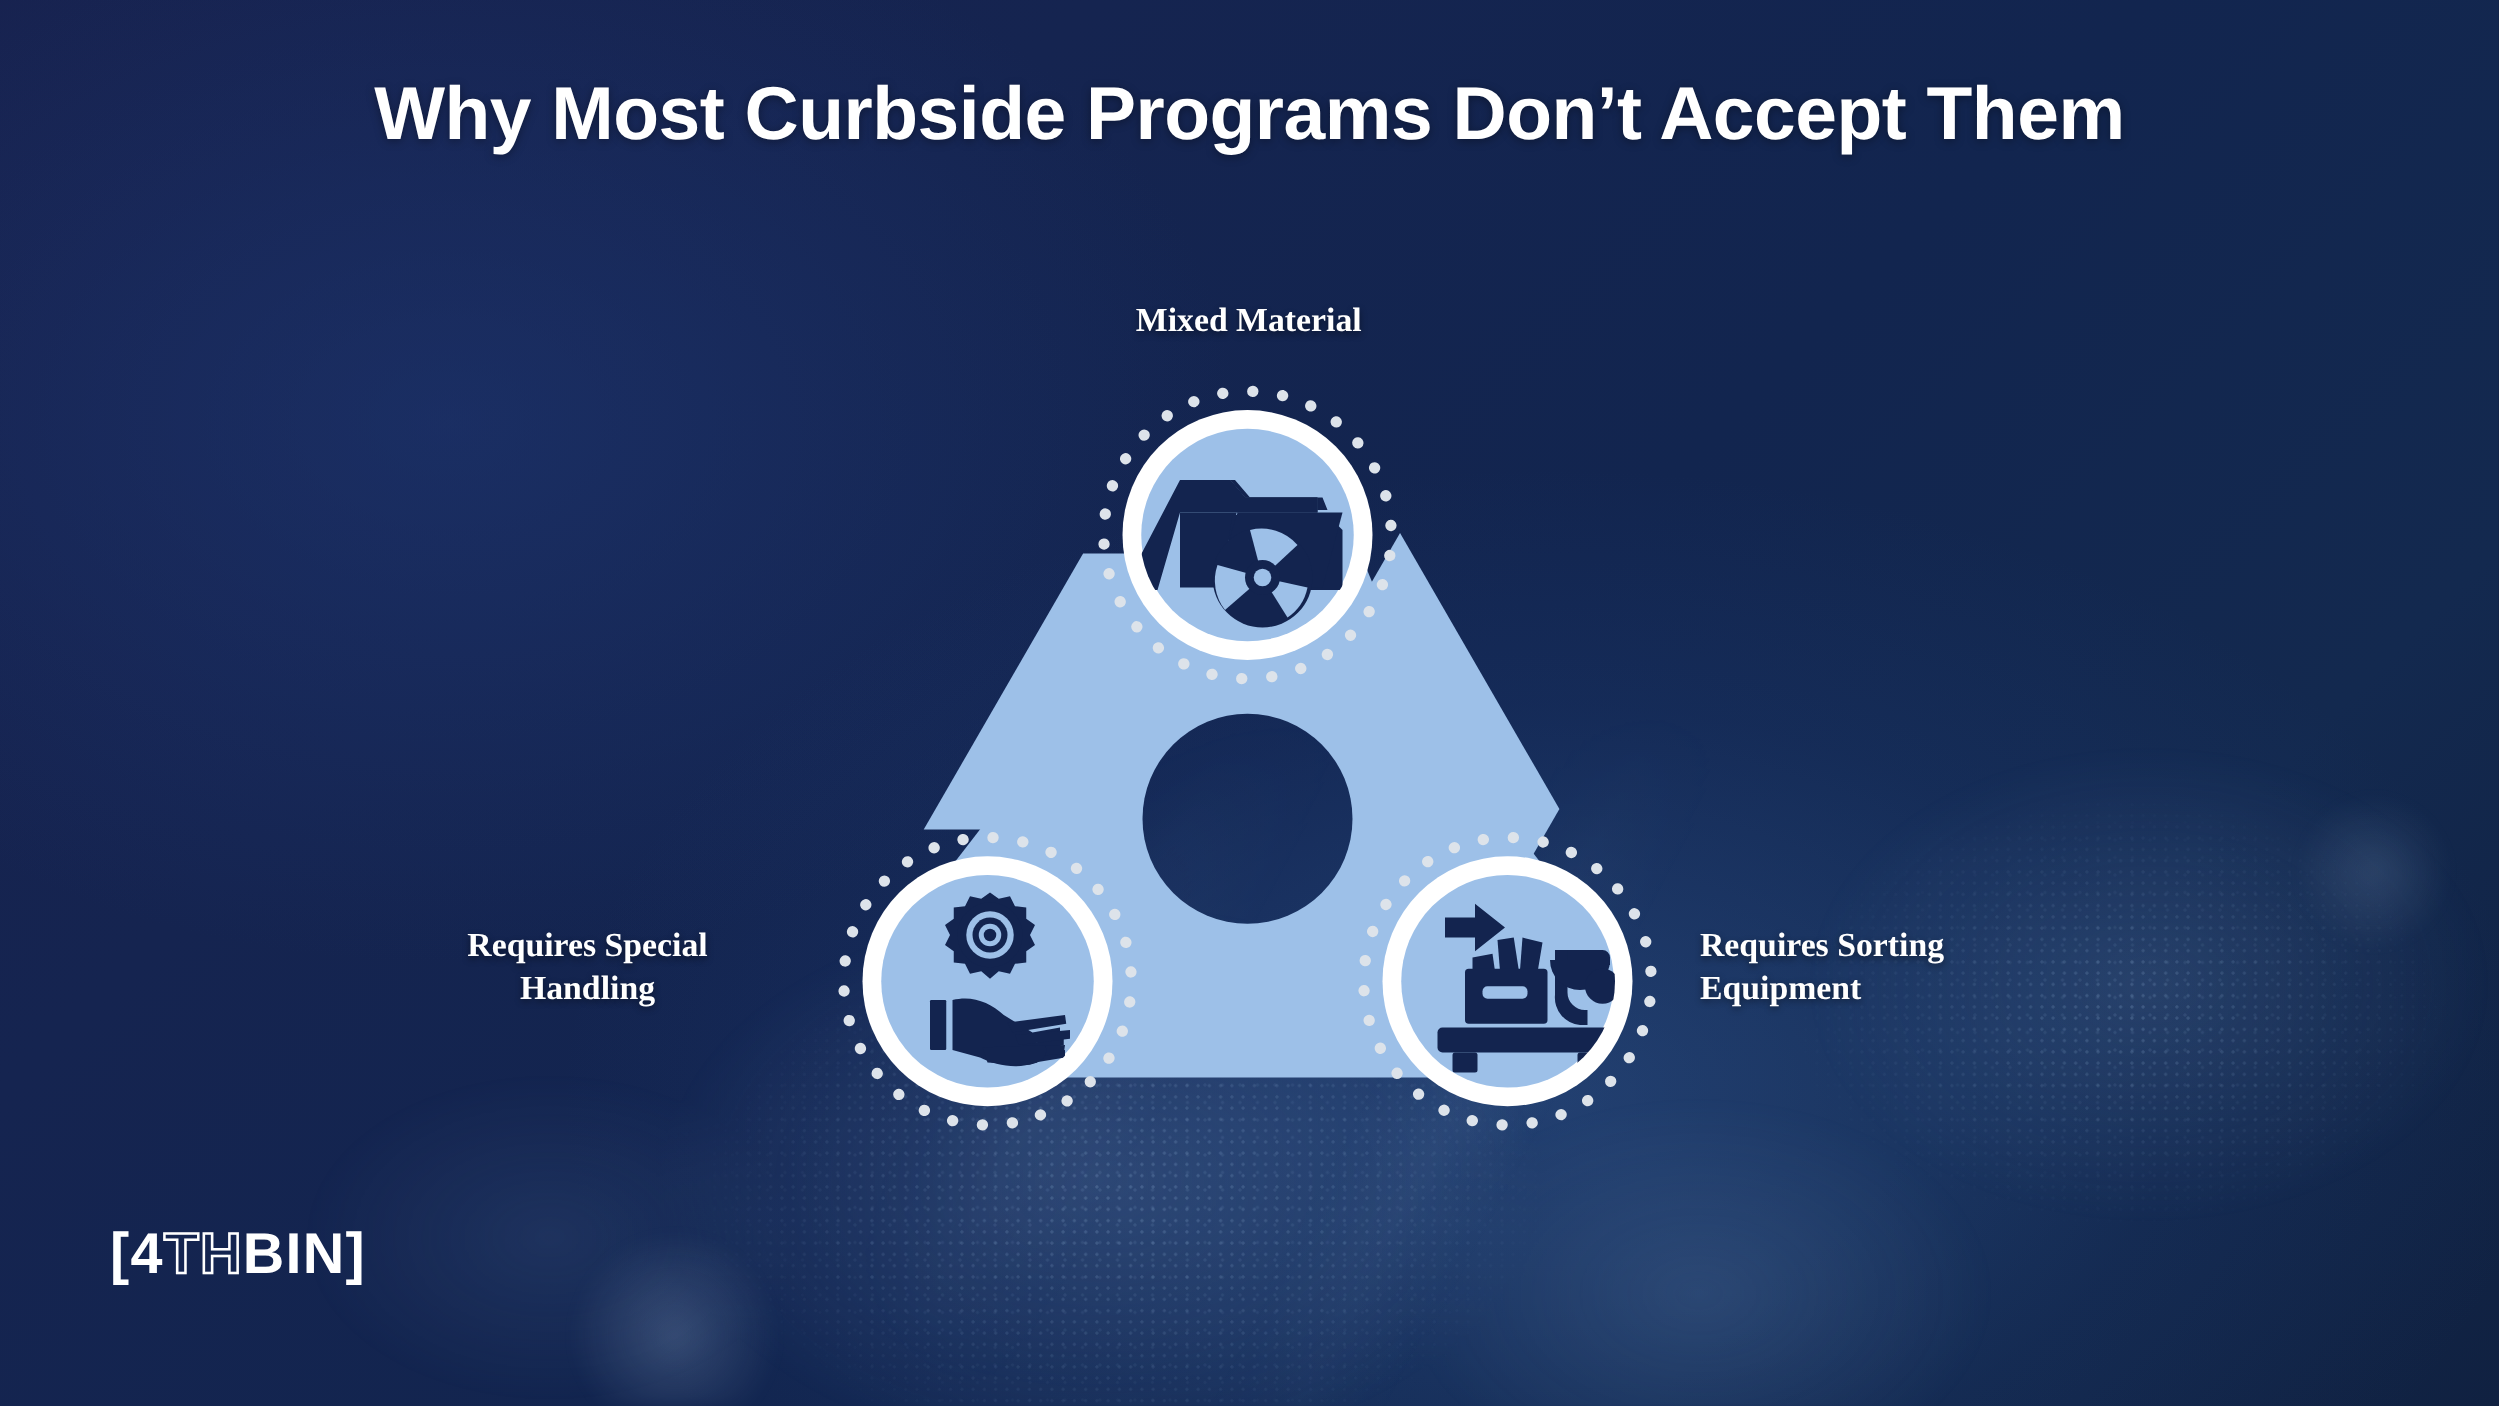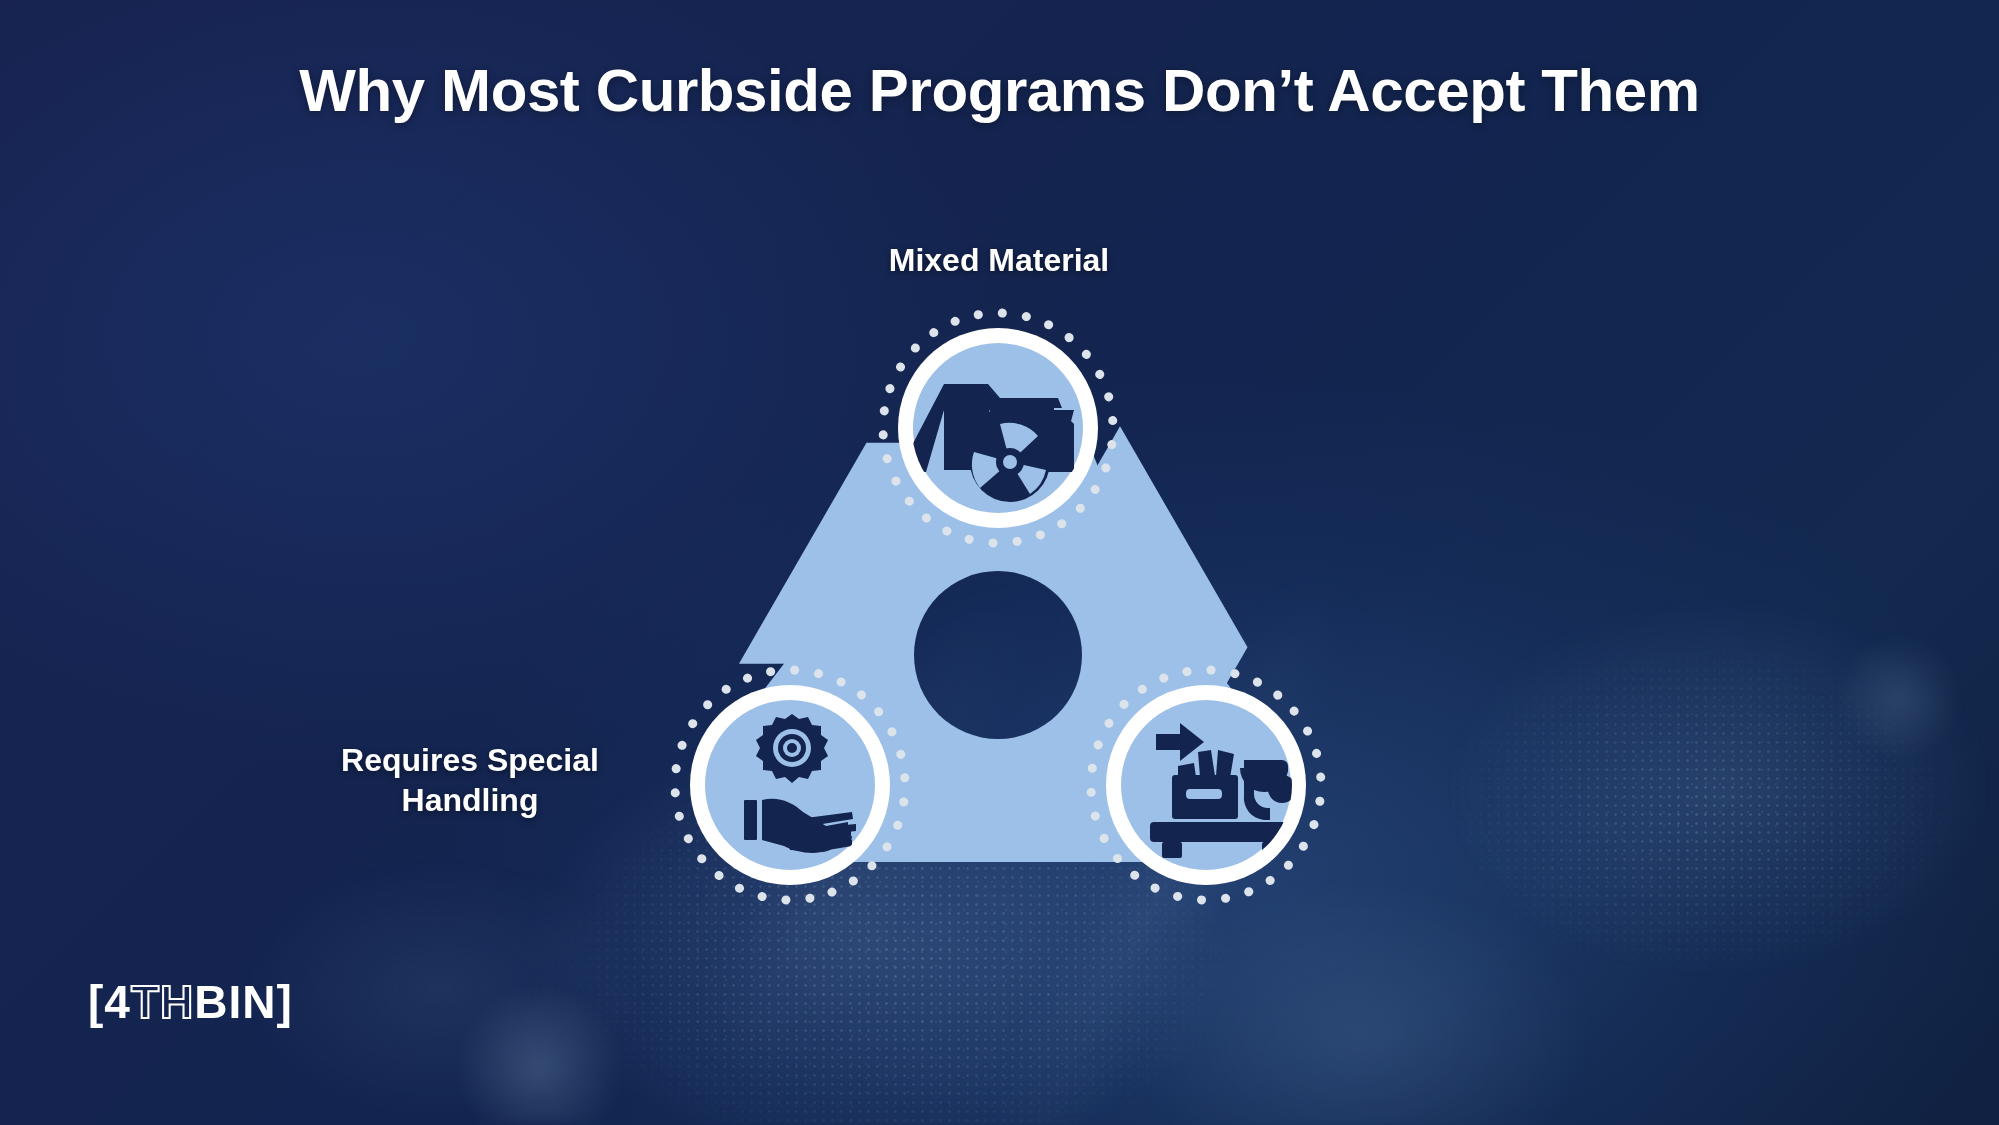--- a/index.html
+++ b/index.html
@@ -71,25 +71,26 @@
     text-shadow:0 2px 8px rgba(0,0,0,0.35);
   }
 
   
   #diagram {
     position:absolute; left:0; top:0; width:1999px; height:1125px;
   }
   .node-label {
     position:absolute;
     color:#ffffff;
-    font-size:32px;
+    font-size:27px;
     font-weight:bold;
     line-height:1.25;
     text-shadow:0 2px 6px rgba(0,0,0,0.45);
     white-space:pre-line;
+    font-family:Liberation Serif, serif;
   }
   #label-top    { left:699px; top:240px; width:600px; text-align:center; }
   #label-left   { left:300px; top:740px; width:340px; text-align:center; }
   #label-right  { left:1360px; top:740px; width:360px; text-align:left; }
 
   
   #logo {
     position:absolute; left:88px; top:975px;
     font-size:46px; font-weight:bold; letter-spacing:1px;
     color:#ffffff;
@@ -262,20 +263,22 @@
         <rect x="1262" y="842" width="20" height="16" rx="2"></rect>
       </g>
     </g>
   </svg>
 
   <div class="node-label" id="label-top">Mixed Material</div>
 
   <div class="node-label" id="label-left">Requires Special
 Handling</div>
 
+  <div class="node-label" id="label-right">Requires Sorting
+Equipment</div>
 
   <div id="logo">
     <span class="brk">[</span>
     <span class="num">4</span>
     <span class="hollow">TH</span>
     <span class="solid">BIN</span>
     <span class="brk">]</span>
   </div>
 
 </div>

